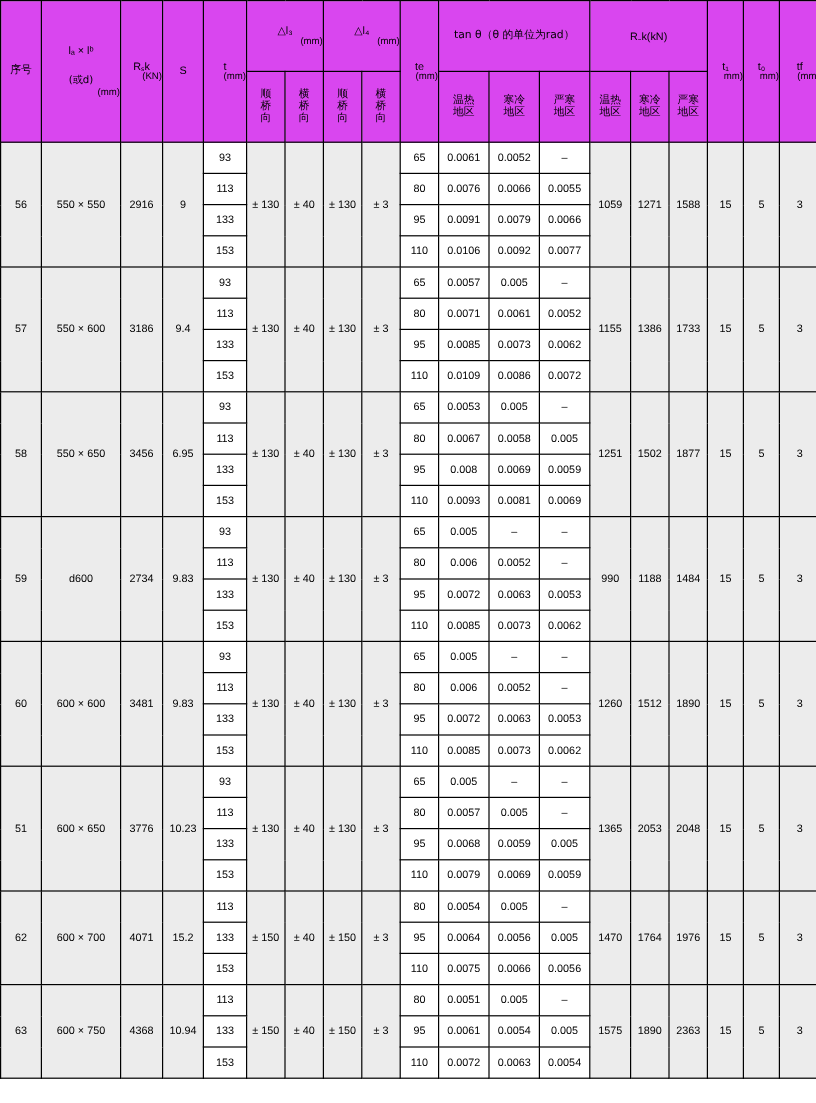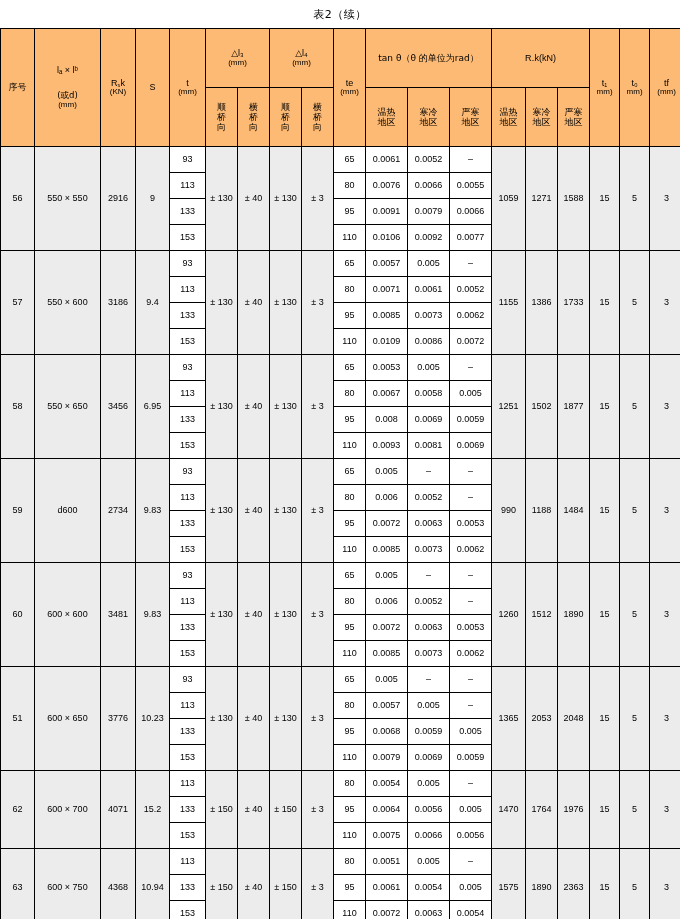--- a/index.html
+++ b/index.html
@@ -36,27 +36,28 @@
   table.main td, table.main th {
     border: 1px solid #000;
     text-align: center;
     vertical-align: middle;
     font-size: 9px;
     font-weight: normal;
     padding: 0;
     line-height: 1.15;
   }
   thead td {
-    background: #fdba74;
+    background: #d946ef;
     height: 58px;
     font-size: 9px;
     padding: 1px;
   }
   .unit {
     font-size: 8px;
+    text-align: right;
   }
   tbody td {
     height: 25px;
   }
   .grp-shade {
     background: #ececec;
   }
   .num {
     font-size: 9.5px;
   }
@@ -74,21 +75,20 @@
   .stack {
     display: block;
     line-height: 1.12;
   }
 </style>
 </head>
 <body>
 
 <div class="page">
 
-  <div class="doc-title cjk">表2（续）</div>
 
   <table class="main">
     <colgroup>
       <col style="width:34px">
       <col style="width:66px">
       <col style="width:35px">
       <col style="width:34px">
       <col style="width:36px">
       <col style="width:32px">
       <col style="width:32px">

